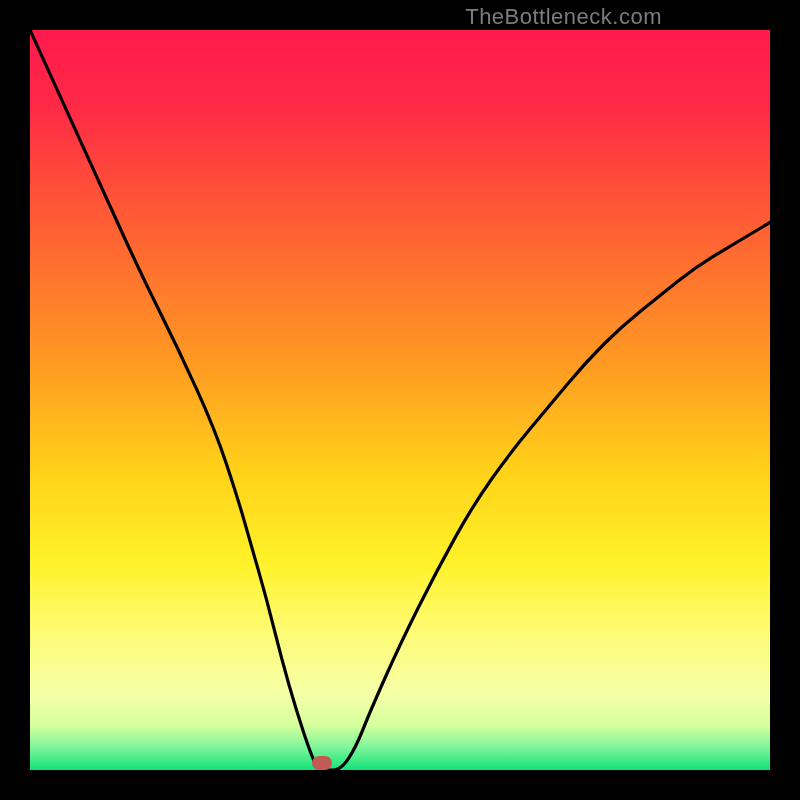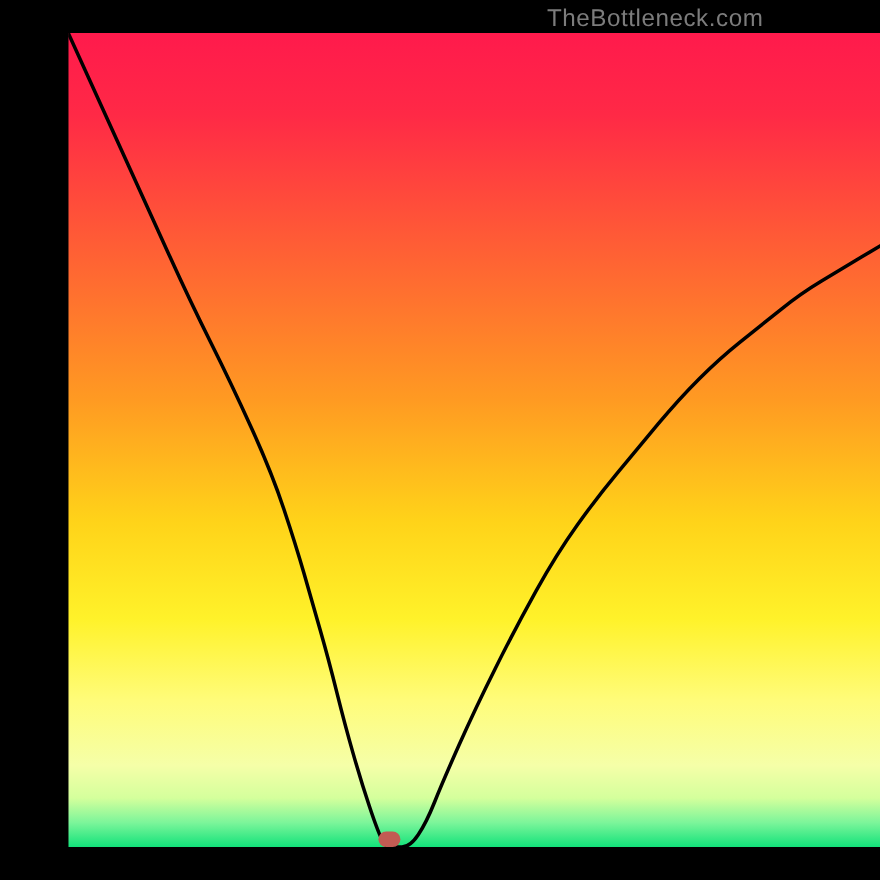--- a/index.html
+++ b/index.html
@@ -11,21 +11,20 @@
     overflow: hidden;
     font-family: Arial, Helvetica, sans-serif;
   }
   .frame {
     position: absolute;
     left: 0;
     top: 0;
     width: 676px;
     height: 800px;
     background: #000;
-    margin-left: 32px;
   }
   .plot {
     position: absolute;
     left: 30px;
     top: 30px;
     width: 740px;
     height: 740px;
     overflow: hidden;
   }
   .gradient {

